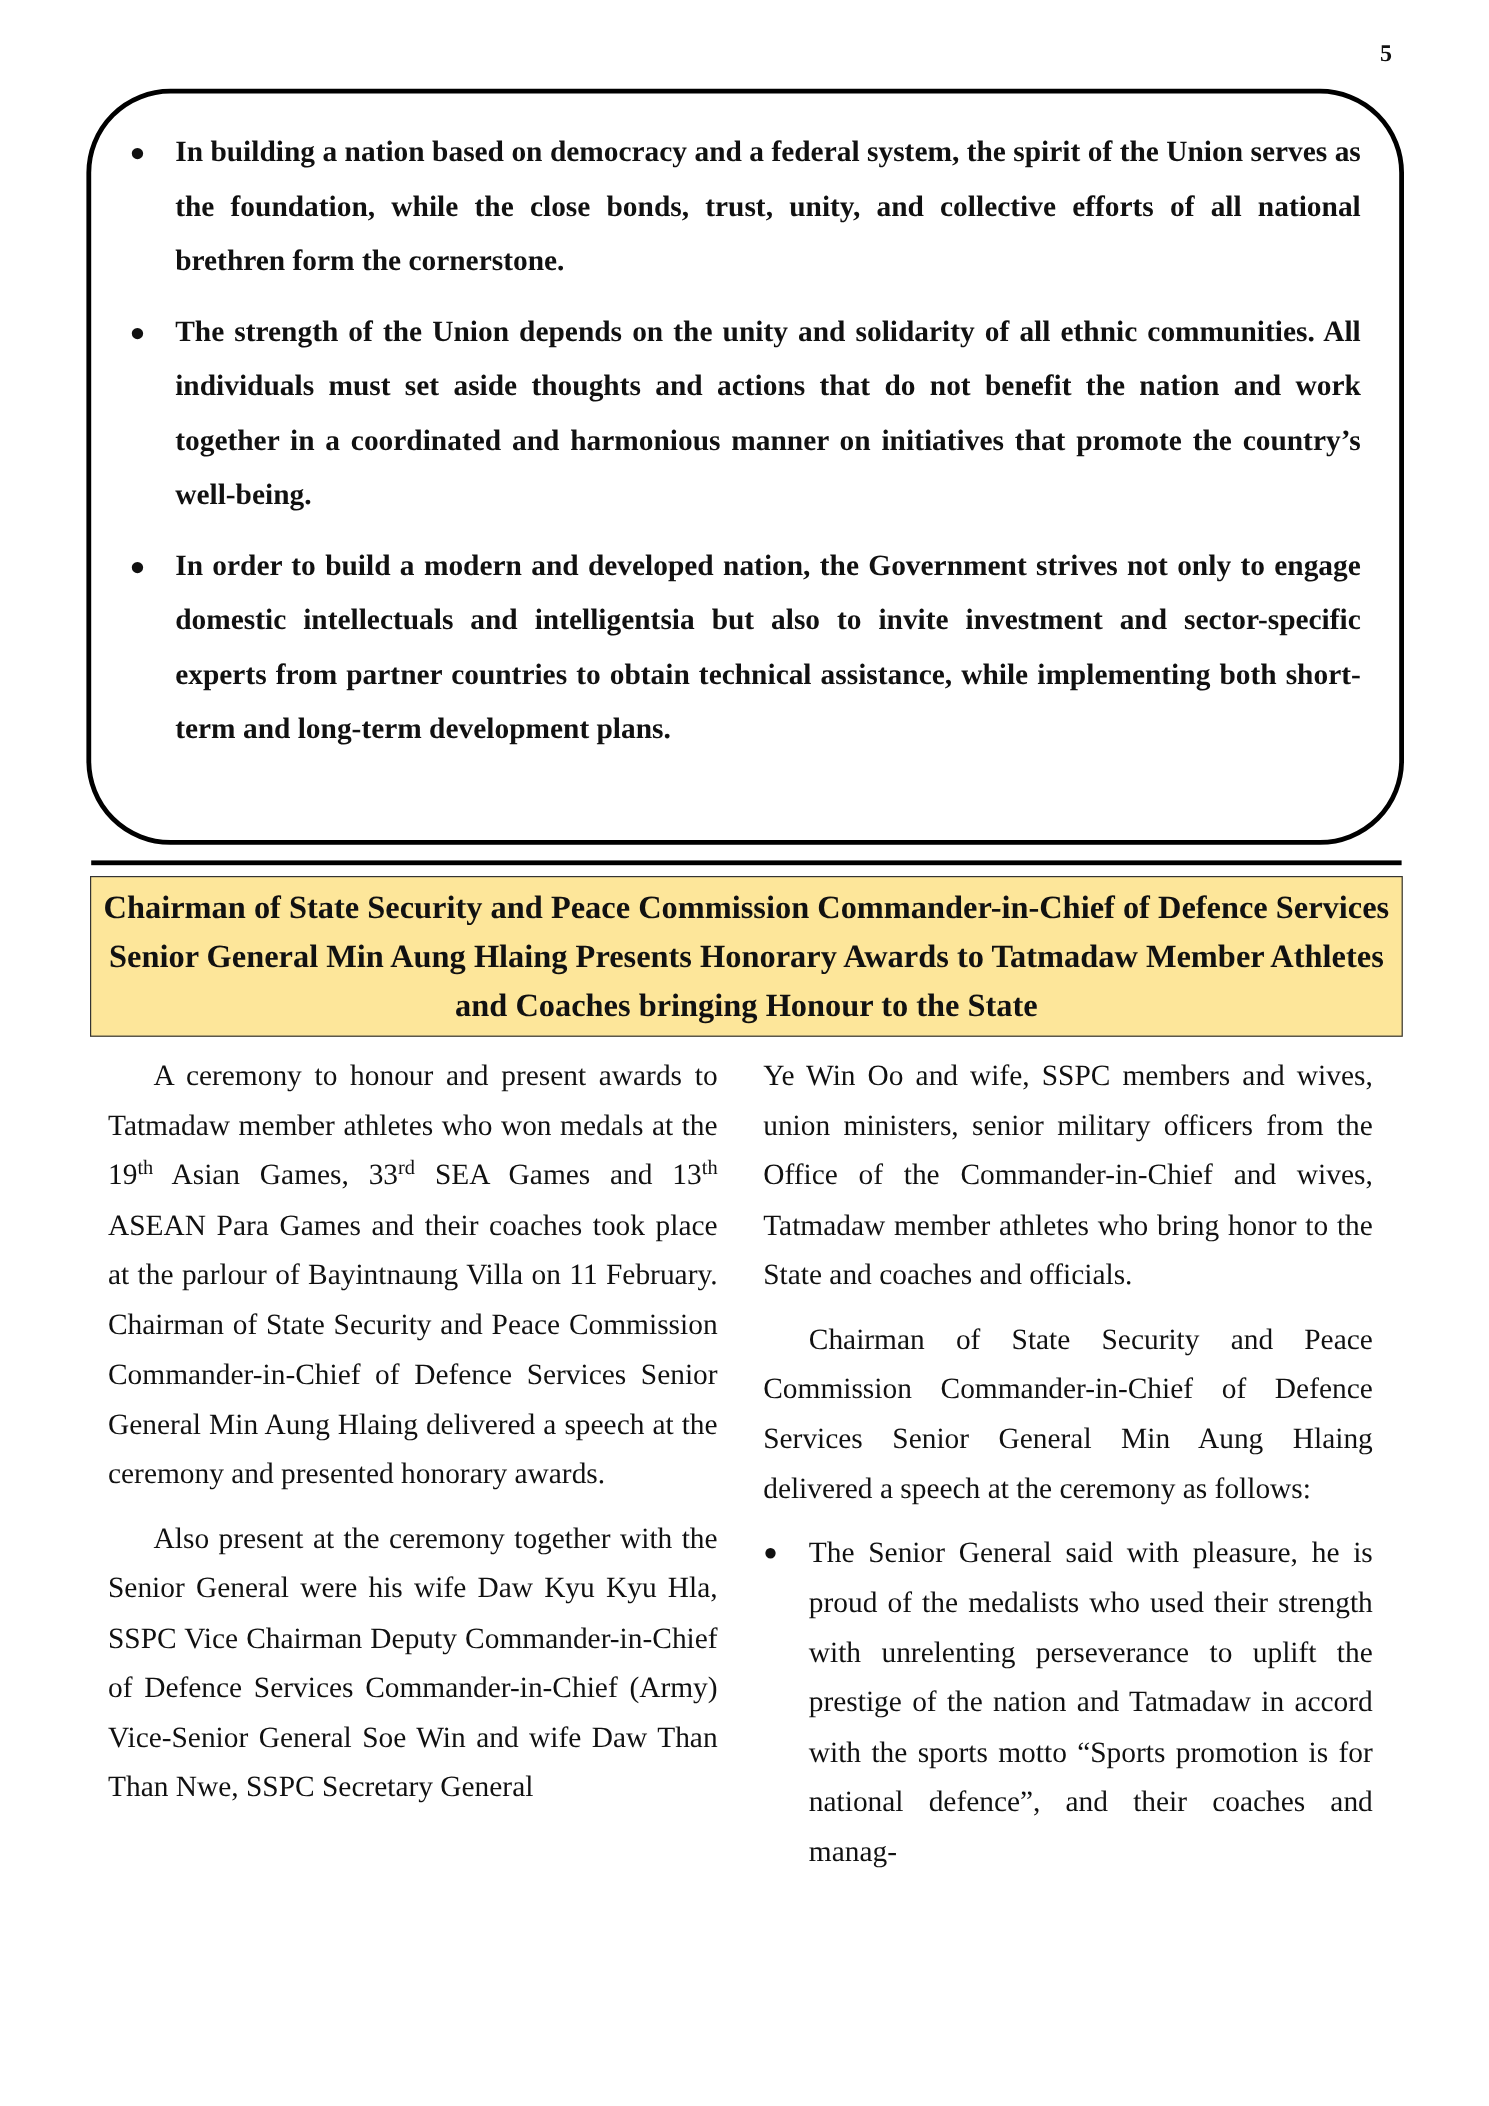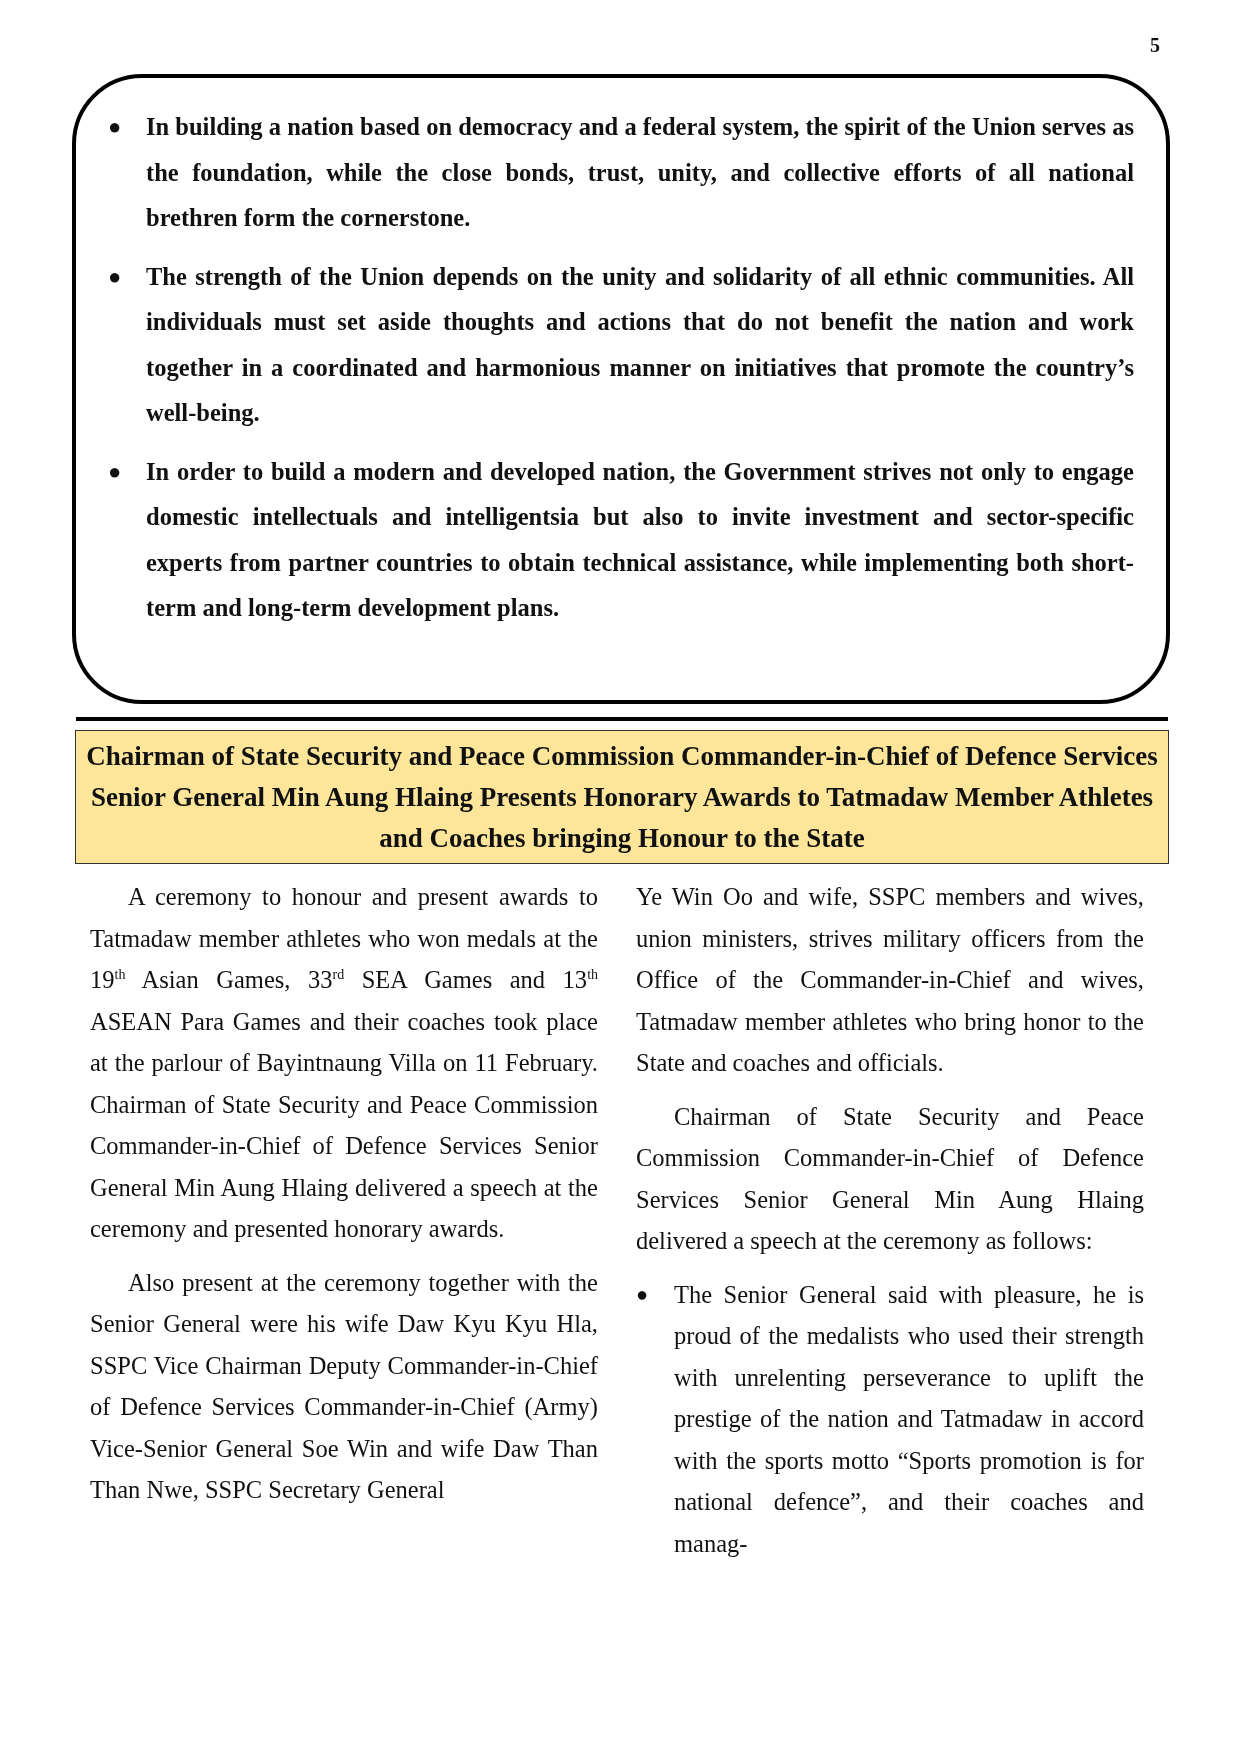--- a/index.html
+++ b/index.html
@@ -14,21 +14,21 @@
   .box li .bullet { position: absolute; left: 2px; top: 0; font-size: 22px; }
   .rule { position: absolute; left: 76px; top: 717px; width: 1092px; height: 4px; background: #000; }
   .headline { position: absolute; left: 75px; top: 730px; width: 1094px; height: 134px; box-sizing: border-box;
               background: #fde69a; border: 1.5px solid #333; text-align: center;
               font-weight: bold; font-size: 27px; line-height: 41px; padding-top: 5px; }
   .col { position: absolute; top: 876px; font-size: 24.5px; line-height: 41.5px; text-align: justify; }
   .col.left { left: 90px; width: 508px; }
   .col.right { left: 636px; width: 508px; }
   .col p { margin: 0 0 12px 0; text-indent: 38px; }
   .col p.noindent { text-indent: 0; }
-  sup { font-size: 14px; line-height: 0; vertical-align: 9px; margin-top: 24px; }
+  sup { font-size: 17px; line-height: 0; vertical-align: 9px; margin-top: 24px; }
   .col ul { list-style: none; margin: 0; padding: 0; }
   .col li { position: relative; padding-left: 38px; }
   .col li .bullet { position: absolute; left: 0; top: 0; font-size: 20px; }
 </style>
 </head>
 <body>
 
 <div class="page-number">5</div>
 
 <div class="box">
@@ -42,18 +42,18 @@
 <div class="rule"></div>
 
 <div class="headline">Chairman of State Security and Peace Commission Commander-in-Chief of Defence Services Senior General Min Aung Hlaing Presents Honorary Awards to Tatmadaw Member Athletes and Coaches bringing Honour to the State</div>
 
 <div class="col left">
   <p><span>A ceremony to honour and present awards to Tatmadaw member athletes who won medals at the 19</span><sup>th</sup><span> Asian Games, 33</span><sup>rd</sup><span> SEA Games and 13</span><sup>th</sup><span> ASEAN Para Games and their coaches took place at the parlour of Bayintnaung Villa on 11 February. Chairman of State Security and Peace Commission Commander-in-Chief of Defence Services Senior General Min Aung Hlaing delivered a speech at the ceremony and presented honorary awards.</span></p>
   <p>Also present at the ceremony together with the Senior General were his wife Daw Kyu Kyu Hla, SSPC Vice Chairman Deputy Commander-in-Chief of Defence Services Commander-in-Chief (Army) Vice-Senior General Soe Win and wife Daw Than Than Nwe, SSPC Secretary General</p>
 </div>
 
 <div class="col right">
-  <p class="noindent">Ye Win Oo and wife, SSPC members and wives, union ministers, strives military officers from the Office of the Commander-in-Chief and wives, Tatmadaw member athletes who bring honor to the State and coaches and officials.</p>
+  <p class="noindent">Ye Win Oo and wife, SSPC members and wives, union ministers, senior military officers from the Office of the Commander-in-Chief and wives, Tatmadaw member athletes who bring honor to the State and coaches and officials.</p>
   <p>Chairman of State Security and Peace Commission Commander-in-Chief of Defence Services Senior General Min Aung Hlaing delivered a speech at the ceremony as follows:</p>
   <ul>
     <li><span class="bullet">●</span><span>The Senior General said with pleasure, he is proud of the medalists who used their strength with unrelenting perseverance to uplift the prestige of the nation and Tatmadaw in accord with the sports motto “Sports promotion is for national defence”, and their coaches and manag-</span></li>
   </ul>
 </div>
 
 </body></html>

